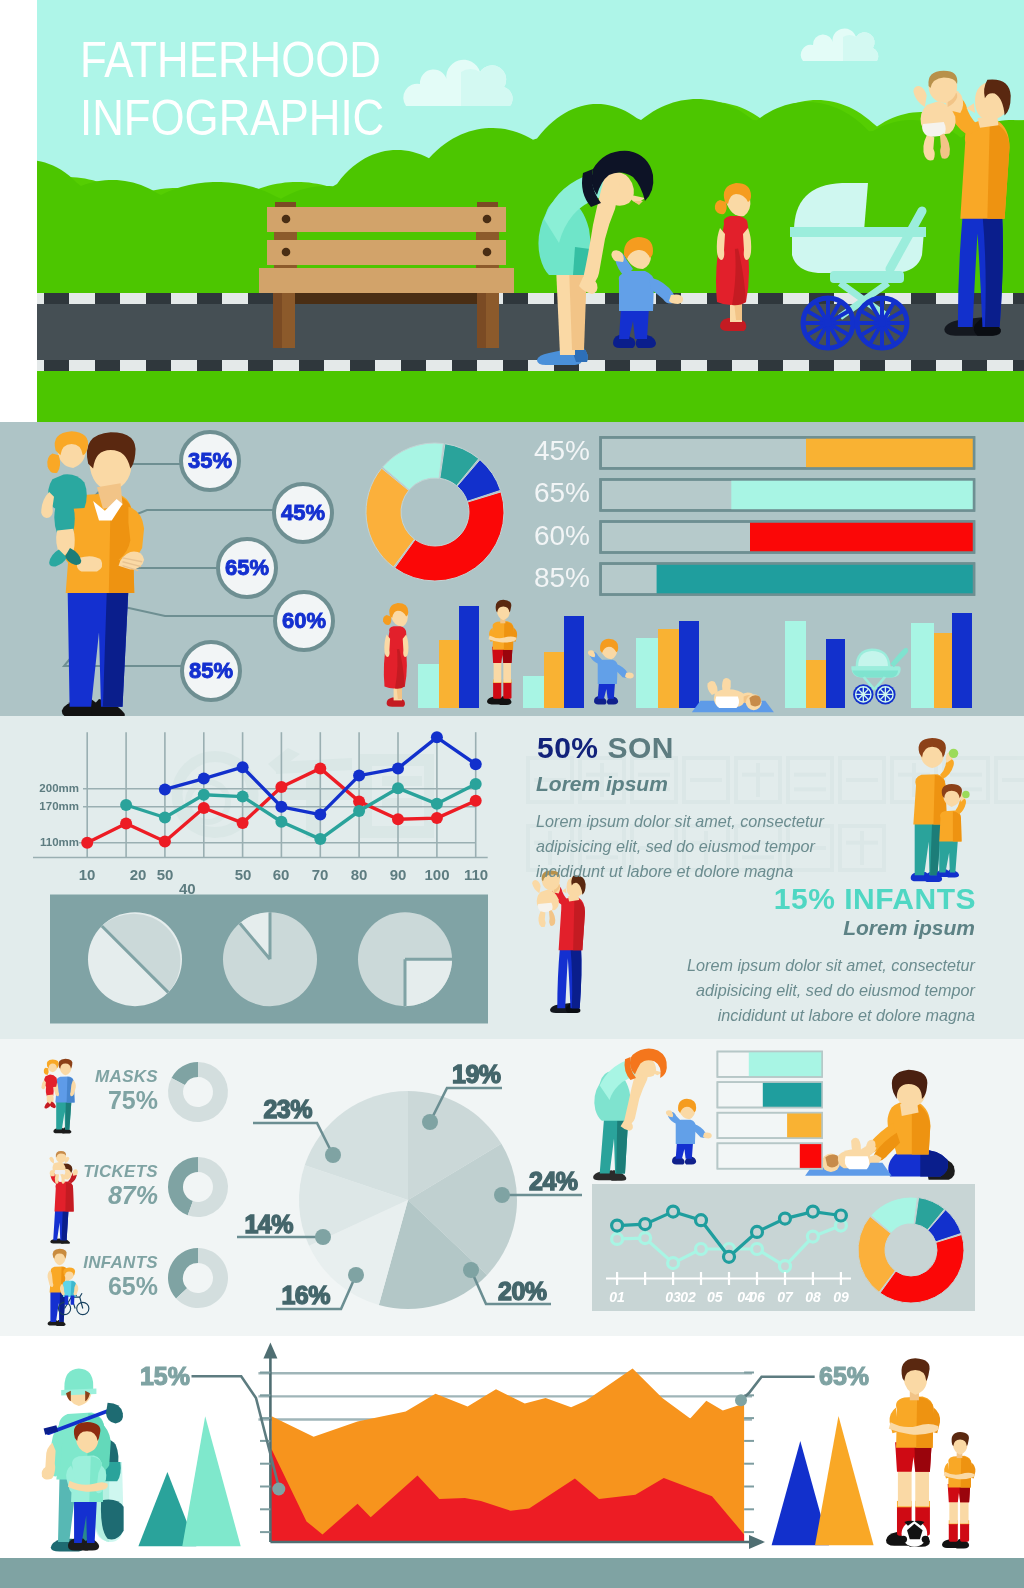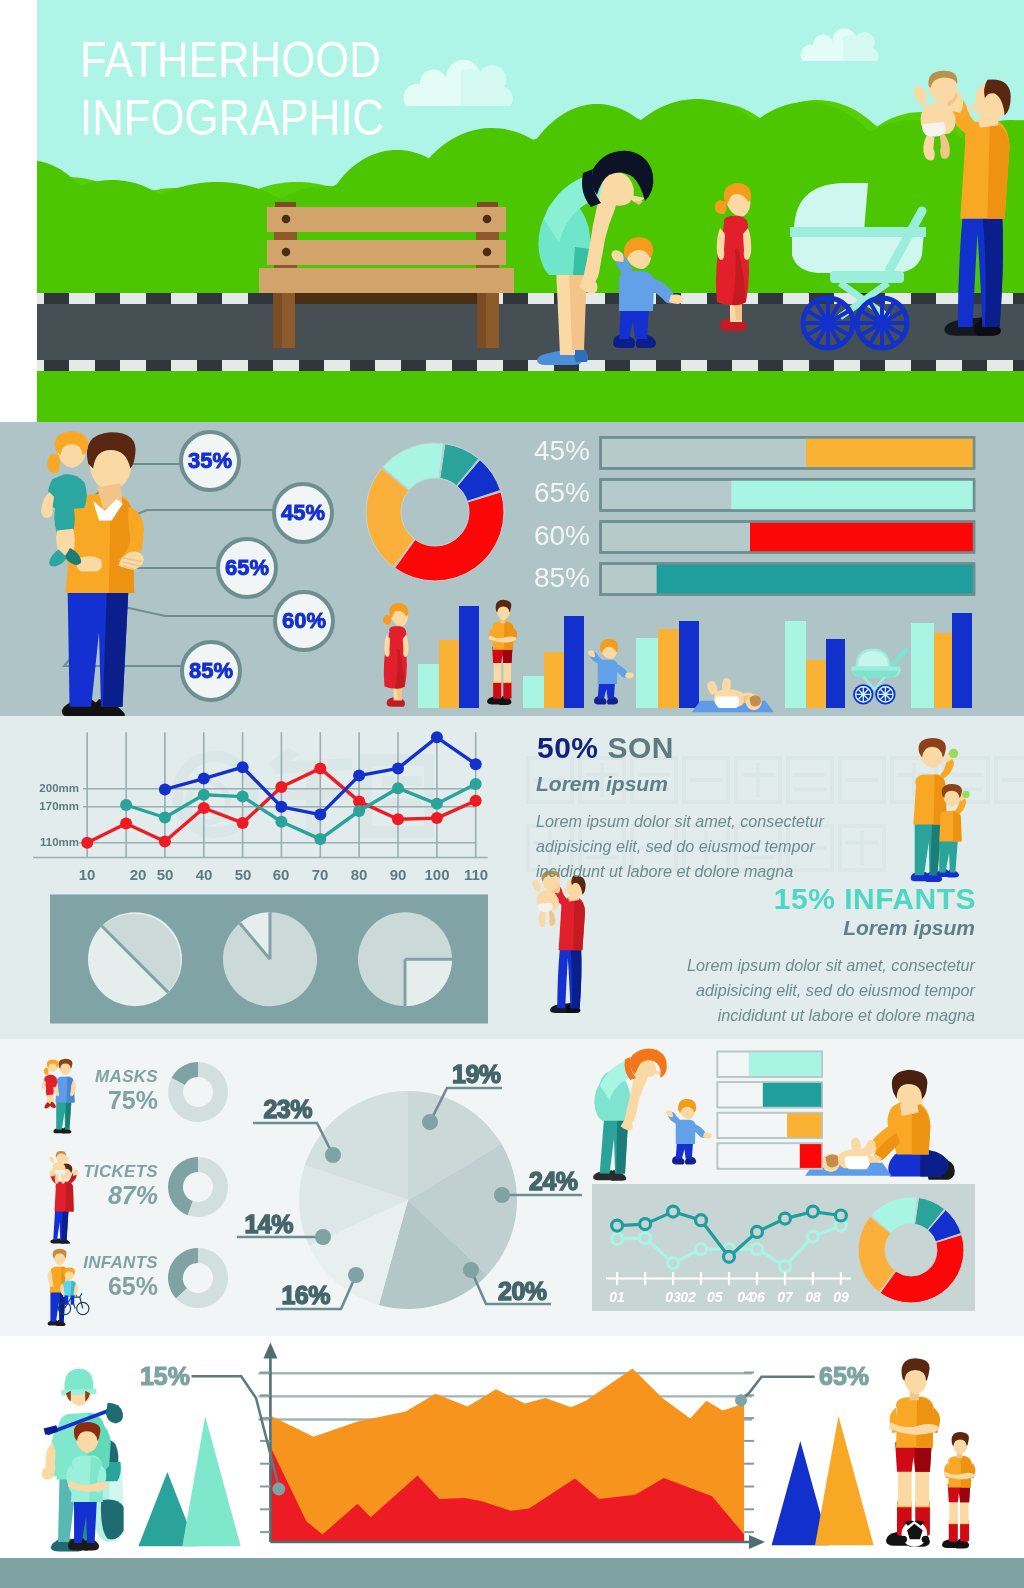--- a/index.html
+++ b/index.html
@@ -472,21 +472,21 @@
 <circle cx="281.4" cy="90.8" r="6" fill="#1230CC"></circle>
 <circle cx="320.3" cy="98.6" r="6" fill="#1230CC"></circle>
 <circle cx="359.1" cy="59.6" r="6" fill="#1230CC"></circle>
 <circle cx="398.0" cy="52.4" r="6" fill="#1230CC"></circle>
 <circle cx="436.9" cy="21.3" r="6" fill="#1230CC"></circle>
 <circle cx="475.7" cy="48.2" r="6" fill="#1230CC"></circle>
 </svg>
 <div style="position:absolute;left:62px;top:150px;width:50px;text-align:center;font-size:15px;font-weight:bold;color:#5D7C80;">10</div>
 <div style="position:absolute;left:113px;top:150px;width:50px;text-align:center;font-size:15px;font-weight:bold;color:#5D7C80;">20</div>
 <div style="position:absolute;left:140px;top:150px;width:50px;text-align:center;font-size:15px;font-weight:bold;color:#5D7C80;">50</div>
-<div style="position:absolute;left:179px;top:150px;width:50px;text-align:center;font-size:15px;font-weight:bold;color:#5D7C80;">40</div>
+<div style="position:absolute;left:179px;top:164px;width:50px;font-size:15px;font-weight:bold;color:#5D7C80;">40</div>
 <div style="position:absolute;left:218px;top:150px;width:50px;text-align:center;font-size:15px;font-weight:bold;color:#5D7C80;">50</div>
 <div style="position:absolute;left:256px;top:150px;width:50px;text-align:center;font-size:15px;font-weight:bold;color:#5D7C80;">60</div>
 <div style="position:absolute;left:295px;top:150px;width:50px;text-align:center;font-size:15px;font-weight:bold;color:#5D7C80;">70</div>
 <div style="position:absolute;left:334px;top:150px;width:50px;text-align:center;font-size:15px;font-weight:bold;color:#5D7C80;">80</div>
 <div style="position:absolute;left:373px;top:150px;width:50px;text-align:center;font-size:15px;font-weight:bold;color:#5D7C80;">90</div>
 <div style="position:absolute;left:412px;top:150px;width:50px;text-align:center;font-size:15px;font-weight:bold;color:#5D7C80;">100</div>
 <div style="position:absolute;left:451px;top:150px;width:50px;text-align:center;font-size:15px;font-weight:bold;color:#5D7C80;">110</div>
 <div style="position:absolute;left:25px;top:66px;width:54px;text-align:right;font-size:11.5px;font-weight:bold;color:#5D7C80;background:#E2ECEC;padding-right:4px;">200mm</div>
 <div style="position:absolute;left:25px;top:84px;width:54px;text-align:right;font-size:11.5px;font-weight:bold;color:#5D7C80;background:#E2ECEC;padding-right:4px;">170mm</div>
 <div style="position:absolute;left:25px;top:120px;width:54px;text-align:right;font-size:11.5px;font-weight:bold;color:#5D7C80;background:#E2ECEC;padding-right:0;">110mm</div>

